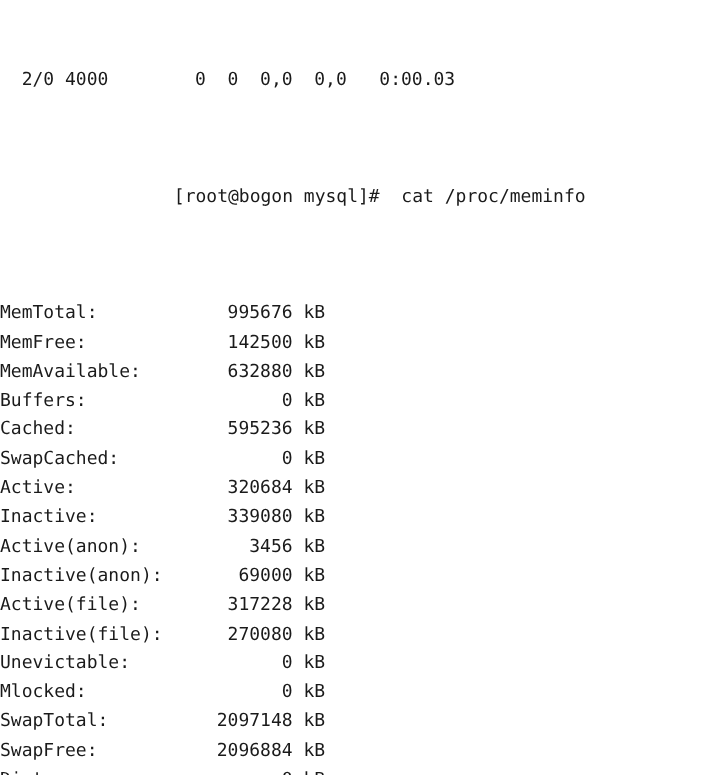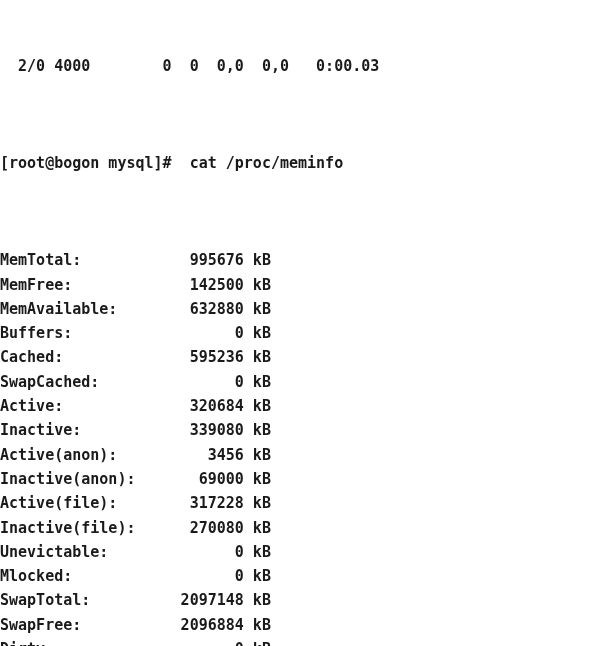--- a/index.html
+++ b/index.html
@@ -10,41 +10,41 @@
   #terminal {
     position: relative;
     width: 488px;
     height: 646px;
     background: #ffffff;
     overflow: hidden;
     font-family: "DejaVu Sans Mono", "Liberation Mono", monospace;
     font-size: 15px;
     line-height: 24.3px;
     color: #1a1a1a;
-    font-weight: bold;
     -webkit-font-smoothing: antialiased;
   }
   #screen {
     position: absolute;
     left: 0;
     
     top: -19px;
     width: 100%;
     white-space: pre;
     letter-spacing: 0;
   }
   .line {
     height: 24.3px;
     white-space: pre;
   }
   .clipped-line {
     color: #1a1a1a;
   }
   .prompt-line {
     color: #1a1a1a;
+    text-align: right;
   }
   .watermark {
     position: absolute;
     right: 16px;
     bottom: 14px;
     color: #c9c9c9;
     font-family: "DejaVu Sans", "Liberation Sans", sans-serif;
     font-size: 20px;
     line-height: 1;
     white-space: pre;

